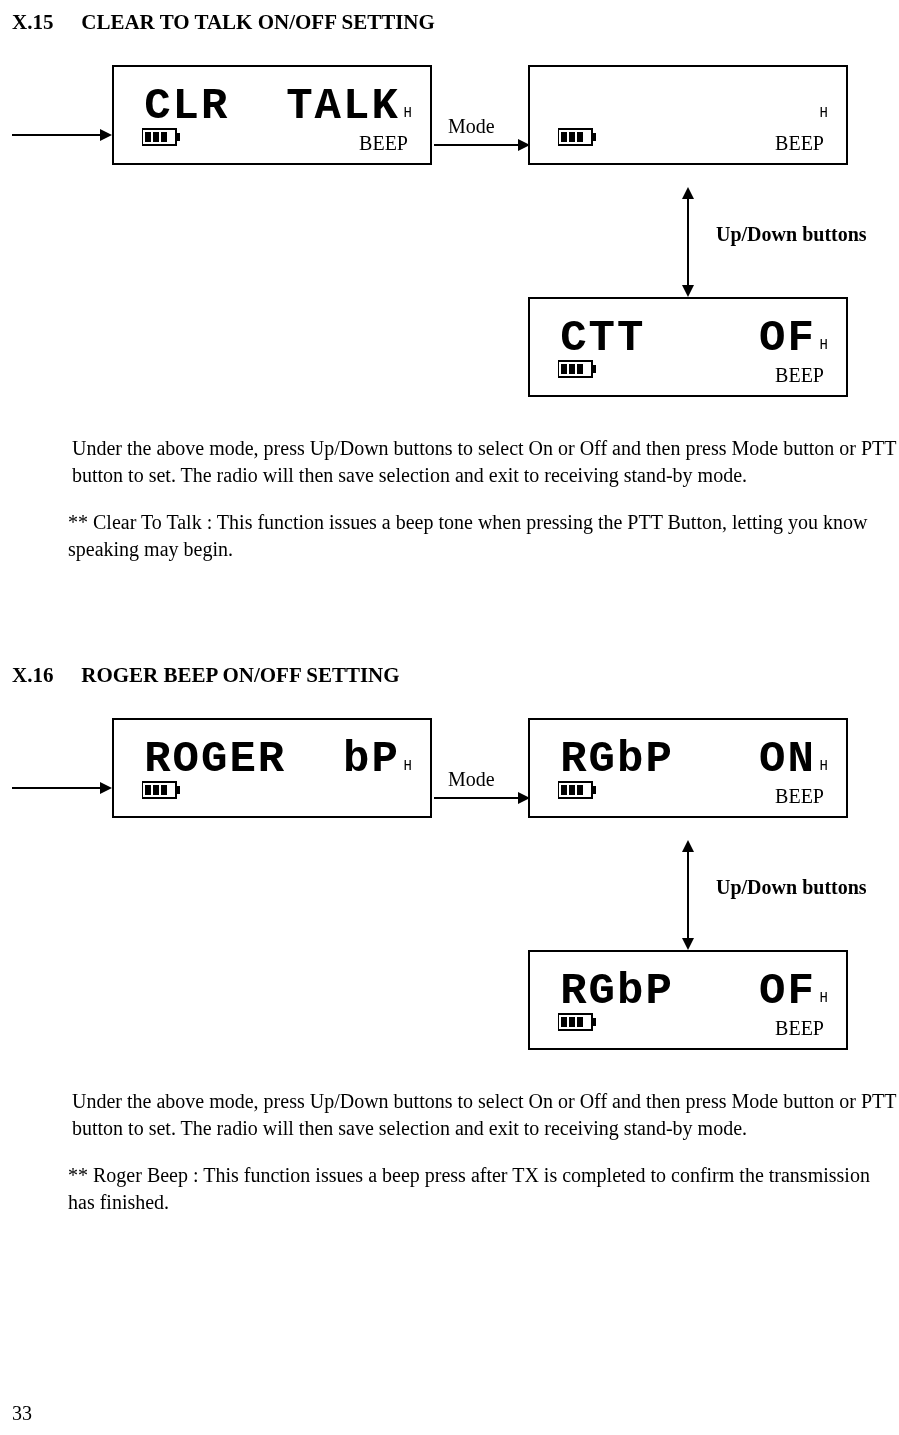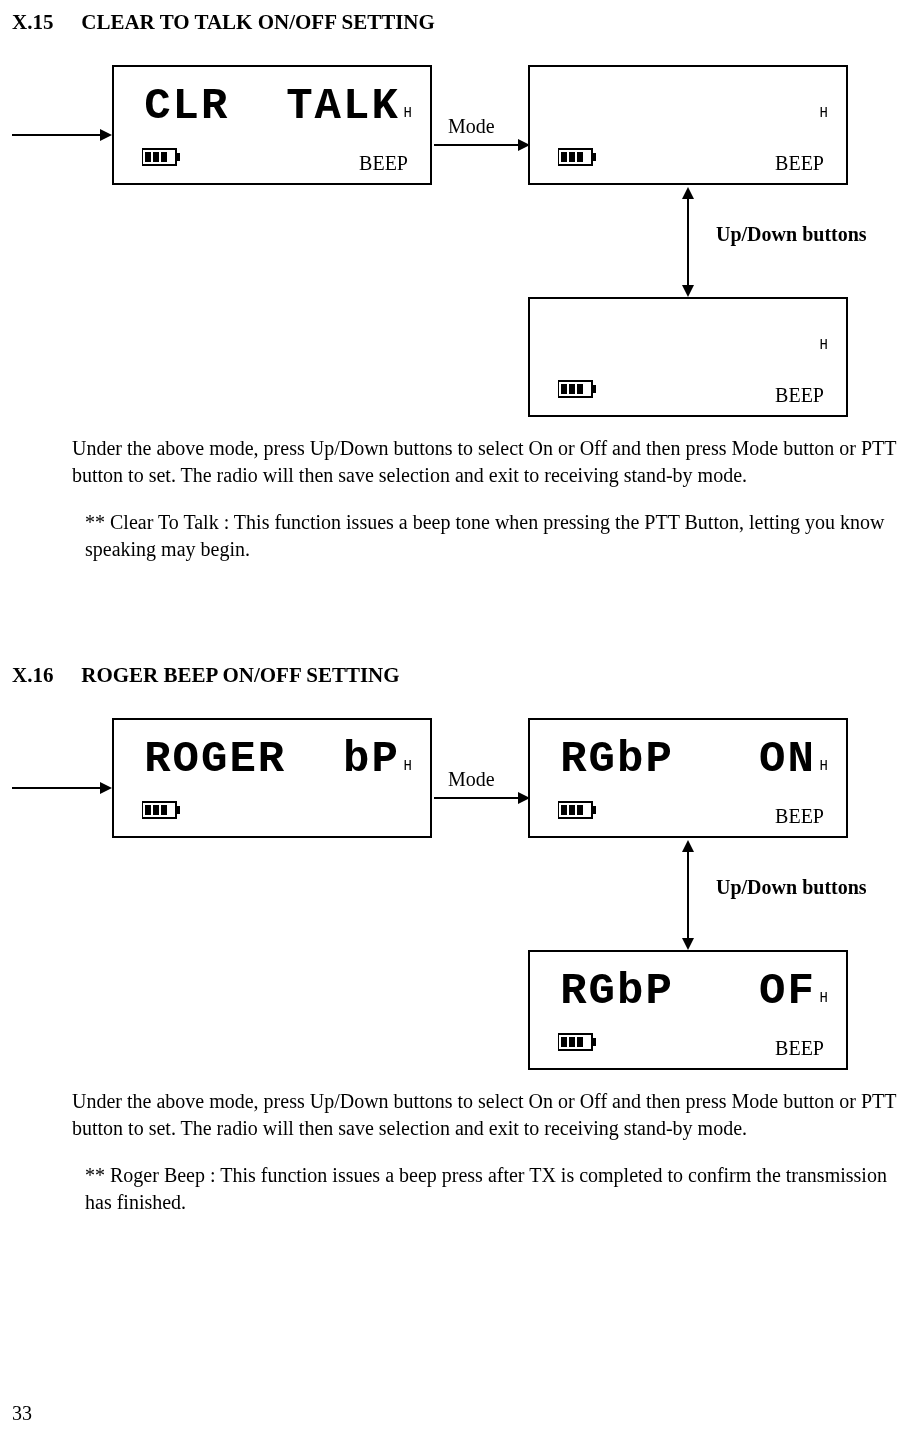--- a/index.html
+++ b/index.html
@@ -1,29 +1,29 @@
 <!DOCTYPE html>
 <html><head>
 <meta charset="utf-8">
 <style>
   html,body{margin:0;padding:0;background:#fff;color:#000;}
   body{font-family:"Times New Roman",Times,serif;font-size:20px;width:899px;min-height:1435px;box-sizing:border-box;padding:10px 0 20px 12px;position:relative;}
   .heading{font-weight:bold;font-size:21px;margin:0 0 30px 0;}
   .heading .num{display:inline-block;width:64px;}
   .diagram{position:relative;height:370px;margin-left:96px;}
-  .lcd{position:absolute;border:2px solid #000;width:320px;height:120px;background:#fff;box-sizing:border-box;}
+  .lcd{position:absolute;border:2px solid #000;width:320px;height:100px;background:#fff;box-sizing:border-box;}
   .seg{font-family:"Courier New",monospace;font-weight:bold;letter-spacing:2px;font-size:44px;white-space:pre;position:absolute;top:14px;left:20px;right:20px;text-align:center;}
   .h-ind{position:absolute;top:38px;right:18px;font-family:"Courier New",monospace;font-size:14px;}
   .beep{position:absolute;bottom:8px;right:22px;font-family:"Times New Roman",serif;font-size:20px;}
   .batt{position:absolute;bottom:12px;left:28px;}
   .batt-svg{width:40px;height:18px;}
   .flow-label{position:absolute;font-size:20px;}
   .flow-label.bold{font-weight:bold;}
   .para{margin:0 0 20px 60px;max-width:840px;line-height:1.35;}
-  .para.note{margin-left:73px;text-indent:-0px;}
+  .para.note{margin-left:56px;text-indent:-0px;}
   .spacer{height:40px;}
   .pagenum{position:absolute;bottom:10px;left:12px;font-size:20px;}
   
   .arrow-svg{position:absolute;overflow:visible;}
 </style>
 </head>
 <body>
 
 <div class="heading">
   <span class="num">X.15</span>
@@ -75,20 +75,21 @@
 
   <div class="flow-label bold" style="left:608px;top:158px;">Up/Down buttons</div>
 
   <svg class="arrow-svg" style="left:570px;top:122px;" width="20" height="110">
     <polygon points="10,0 4,12 16,12" fill="#000"></polygon>
     <line x1="10" y1="10" x2="10" y2="100" stroke="#000" stroke-width="2"></line>
     <polygon points="10,110 4,98 16,98" fill="#000"></polygon>
   </svg>
 
   <div class="lcd" style="left:420px;top:232px;">
+    <div class="seg">CTT    OF</div>
     <div class="h-ind">H</div>
     <span class="batt">
       <svg class="batt-svg" viewBox="0 0 40 18">
           <rect x="0" y="1" width="34" height="16" fill="none" stroke="#000" stroke-width="2"></rect>
           <rect x="34" y="5" width="4" height="8" fill="#000"></rect>
           <rect x="3" y="4" width="6" height="10" fill="#000"></rect>
           <rect x="11" y="4" width="6" height="10" fill="#000"></rect>
           <rect x="19" y="4" width="6" height="10" fill="#000"></rect>
         </svg>
     </span>

